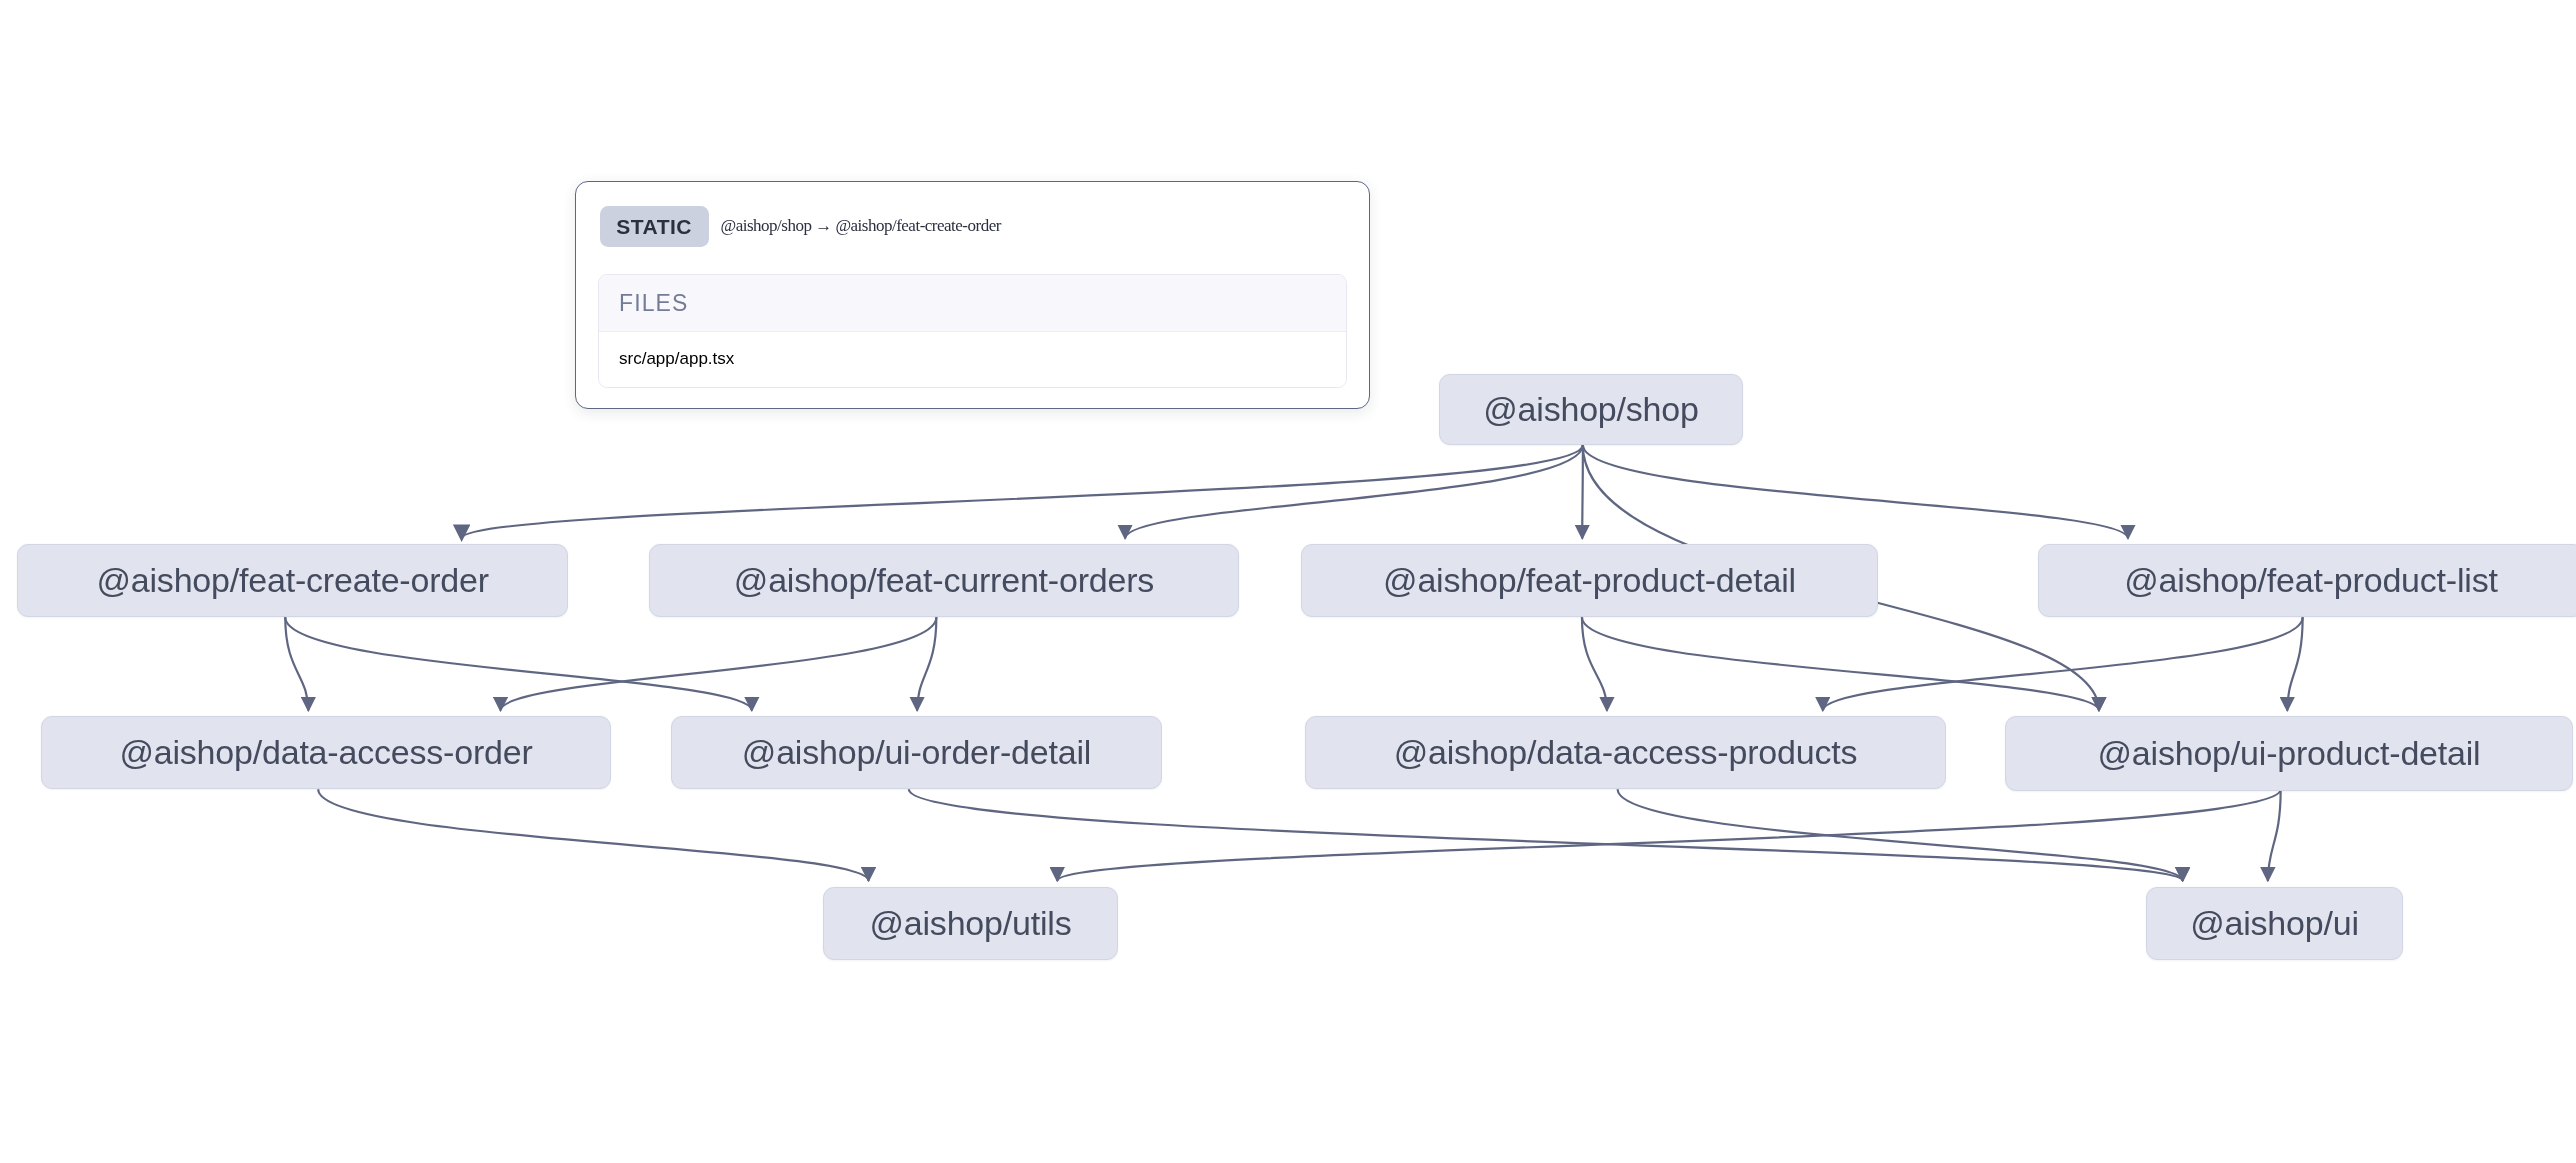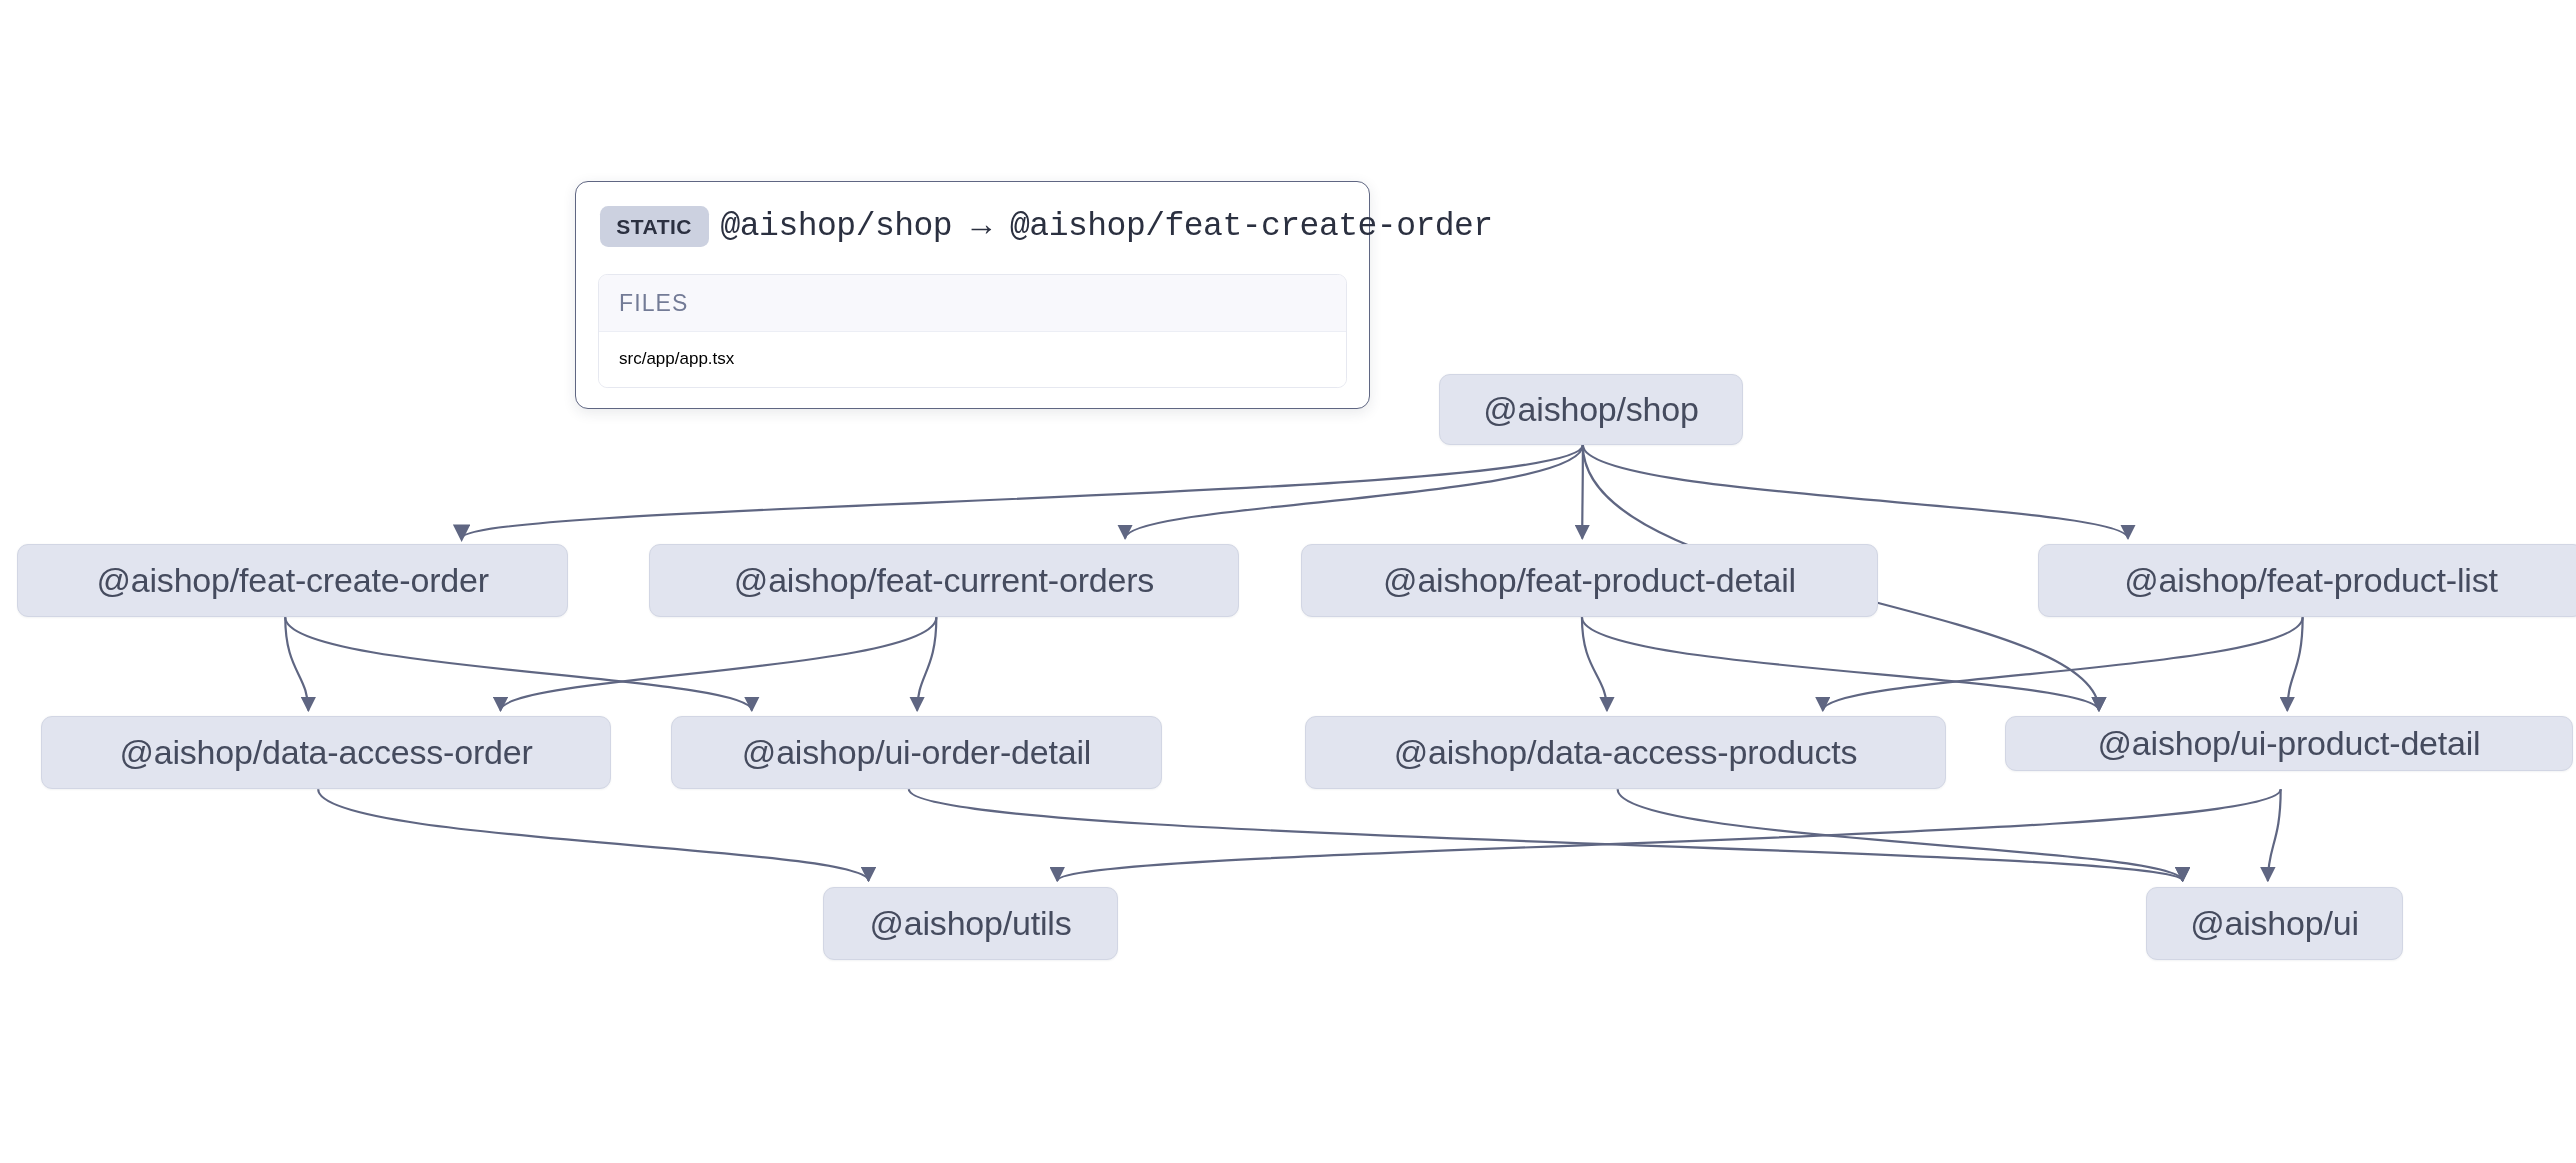--- a/index.html
+++ b/index.html
@@ -82,22 +82,22 @@
     background: #ccd1e0;
     color: #2b3040;
     font-size: 21px;
     font-weight: bold;
     letter-spacing: 0.5px;
     padding: 10px 16.5px;
     border-radius: 8.2px;
     line-height: 1;
   }
   #detail-title {
-    font-family: Liberation Mono, monospace;
-    font-size: 33px;
+    font-family: Liberation Serif, serif;
+    font-size: 17px;
     color: #2b3040;
     white-space: nowrap;
     letter-spacing: -0.5px;
   }
   #files-panel {
     margin-top: 20px;
     border: 0.9px solid #e6e8f0;
     border-radius: 9.2px;
     overflow: hidden;
     background: #ffffff;
@@ -178,21 +178,21 @@
   </div>
 
   <div class="graph-node" style="left:663px;top:716px;width:491px;height:73px;">
     <span>@aishop/ui-order-detail</span>
   </div>
 
   <div class="graph-node" style="left:1297px;top:716px;width:641px;height:73px;">
     <span>@aishop/data-access-products</span>
   </div>
 
-  <div class="graph-node" style="left:1997px;top:716px;width:568px;height:55px;">
+  <div class="graph-node" style="left:1997px;top:716px;width:568px;height:75px;">
     <span>@aishop/ui-product-detail</span>
   </div>
 
   <div class="graph-node" style="left:815px;top:887px;width:295px;height:73px;">
     <span>@aishop/utils</span>
   </div>
 
   <div class="graph-node" style="left:2138px;top:887px;width:257px;height:73px;">
     <span>@aishop/ui</span>
   </div>

